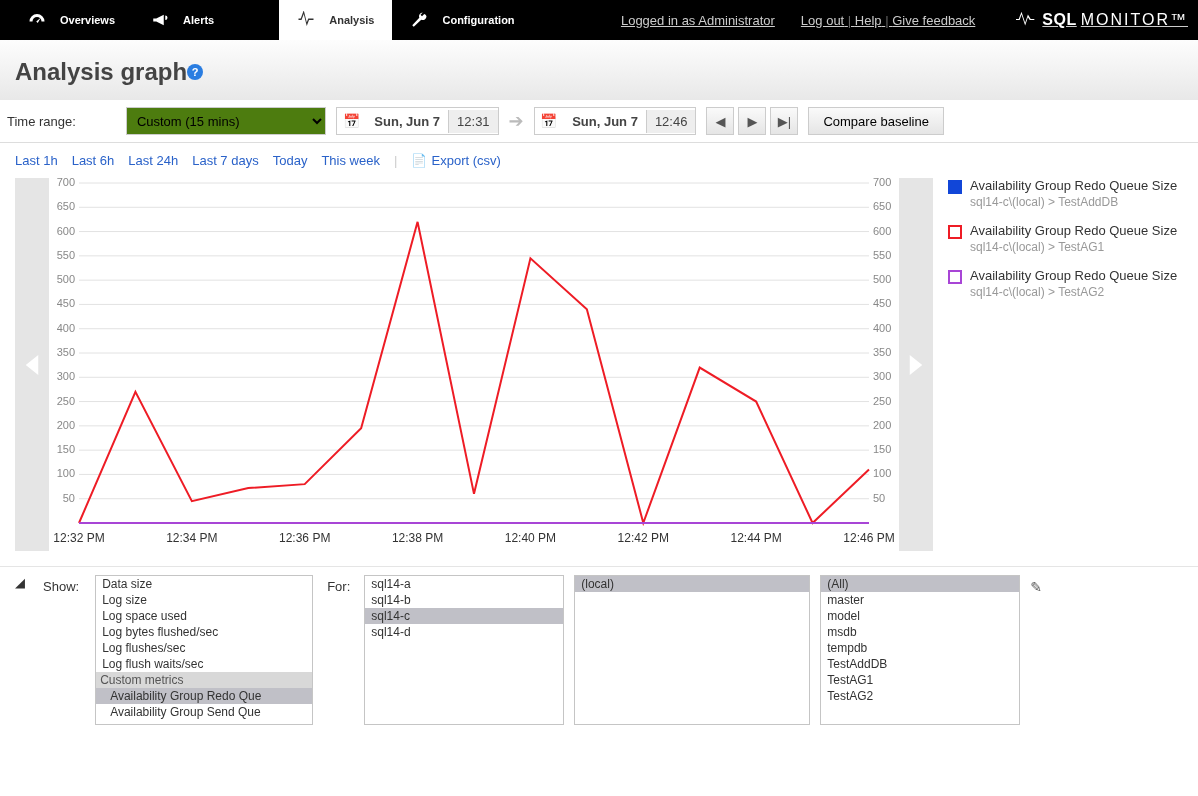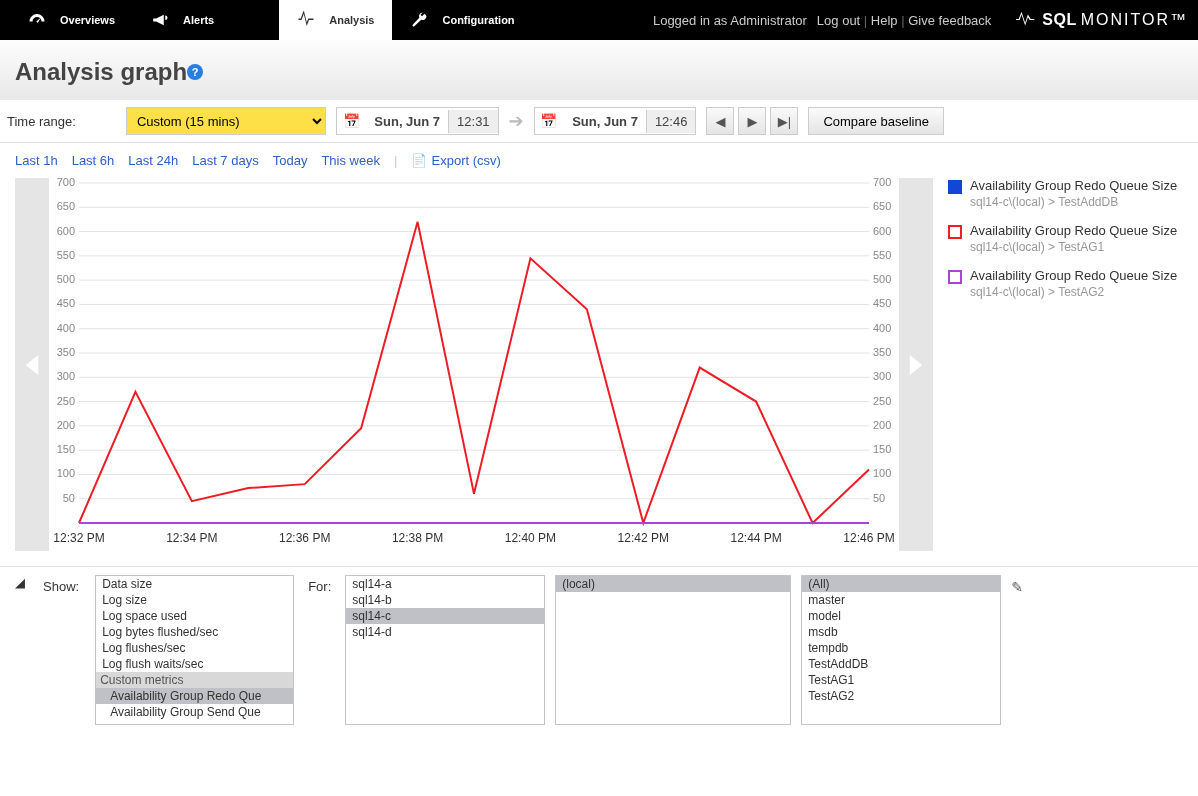--- a/index.html
+++ b/index.html
@@ -2,31 +2,31 @@
 <html><head>
 <meta charset="utf-8">
 <style>
 * { box-sizing: border-box; margin: 0; padding: 0; }
 body { font-family: Arial, Helvetica, sans-serif; font-size: 13px; color: #333; background: #fff; }
 .topnav { background: #000; height: 40px; display: flex; align-items: center; padding: 0 10px; }
 .nav-tabs { display: flex; height: 100%; }
 .nav-tab { display: flex; align-items: center; gap: 14px; padding: 0 18px; color: #fff; font-size: 11px; font-weight: bold; cursor: pointer; }
 .nav-tab.active { background: #fff; color: #333; margin-left: 47px; }
 .nav-tab .icon { width: 18px; height: 18px; display: inline-flex; align-items: center; justify-content: center; }
-.nav-right { margin-left: auto; display: flex; align-items: center; gap: 10px; color: #ccc; font-size: 13px; }
+.nav-right { margin-left: auto; display: flex; align-items: center; gap: 26px; color: #ccc; font-size: 13px; text-decoration: underline; }
 .nav-right a { color: #ccc; text-decoration: none; cursor: pointer; }
 .nav-right .sep { color: #666; }
 .logo { font-weight: bold; font-size: 16px; color: #fff; letter-spacing: 0.5px; margin-left: 15px; display: flex; align-items: center; gap: 4px; }
 .logo-thin { font-weight: 300; letter-spacing: 2px; }
 .page-header { background: linear-gradient(#fdfdfd, #e8e8e8); padding: 18px 15px 0 15px; height: 60px; }
 .page-title { font-size: 24px; font-weight: bold; color: #444; display: flex; align-items: center; }
 .help-icon { width: 16px; height: 16px; border-radius: 50%; background: #2a7de1; color: #fff; display: inline-flex; align-items: center; justify-content: center; font-size: 11px; font-weight: bold; }
 .controls-row { display: flex; align-items: center; gap: 10px; padding: 7px; border-bottom: 1px solid #ddd; flex-wrap: wrap; }
 .label { font-size: 13px; color: #333; margin-right: 40px; }
-select.timerange { width: 200px; height: 28px; padding: 2px 6px; font-size: 13px; border: 1px solid #ccc; background: #fde047; }
+select.timerange { width: 200px; height: 28px; padding: 2px 6px; font-size: 13px; border: 1px solid #ccc; background: #4d7c0f; }
 .date-box { display: flex; align-items: center; border: 1px solid #ccc; height: 28px; background: #fff; }
 .date-box .cal { padding: 0 6px; color: #3b7dd8; font-size: 14px; }
 .date-box .dt { padding: 0 8px; font-size: 13px; font-weight: bold; color: #444; min-width: 80px; }
 .date-box .tm { padding: 4px 8px; background: #eee; border-left: 1px solid #ccc; font-size: 13px; color: #444; }
 .arrow-sep { color: #bbb; font-size: 18px; }
 .nav-buttons { display: flex; gap: 4px; }
 .nav-btn { width: 28px; height: 28px; border: 1px solid #ccc; background: linear-gradient(#fafafa,#e5e5e5); display: flex; align-items: center; justify-content: center; cursor: pointer; color: #555; }
 .compare-btn { height: 28px; padding: 0 14px; border: 1px solid #ccc; background: linear-gradient(#fafafa,#e5e5e5); font-size: 13px; cursor: pointer; }
 .quick-links { display: flex; align-items: center; gap: 14px; padding: 10px 15px; font-size: 13px; }
 .quick-links a { color: #2a62c9; text-decoration: none; cursor: pointer; }
@@ -251,21 +251,21 @@
         <div class="title">Availability Group Redo Queue Size</div>
         <div class="sub">sql14-c\(local) &gt; TestAG2</div>
       </div>
     </div>
   </div>
 </div>
 
 <div class="filters">
     <span class="caret-collapse">◢</span>
     <span style="margin:4px 6px 0 8px">Show:</span>
-    <div class="listbox" id="show-list" style="width:199px">
+    <div class="listbox" id="show-list" style="width:218px">
       <div class="item">Data size</div>
       <div class="item">Log size</div>
       <div class="item">Log space used</div>
       <div class="item">Log bytes flushed/sec</div>
       <div class="item">Log flushes/sec</div>
       <div class="item">Log flush waits/sec</div>
       <div class="item header">Custom metrics</div>
       <div class="item selected indent">Availability Group Redo Que</div>
       <div class="item indent">Availability Group Send Que</div>
     </div>

